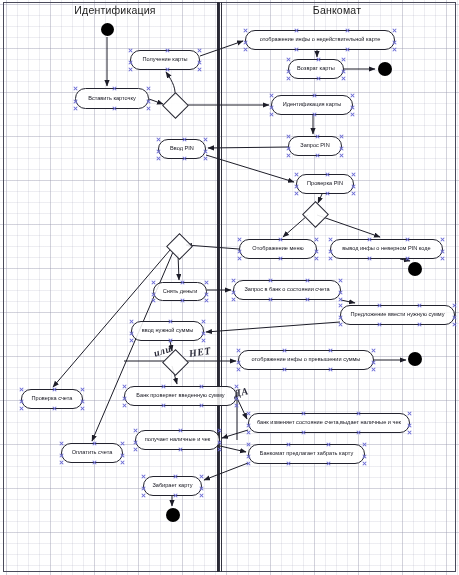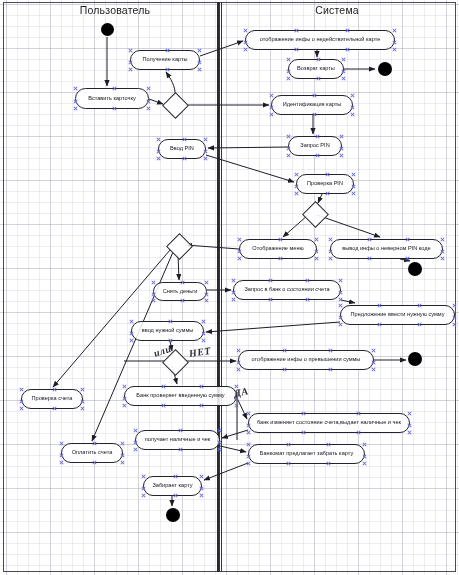--- a/index.html
+++ b/index.html
@@ -158,22 +158,22 @@
 </head>
 <body>
 
 <div id="canvas">
 
   <div id="frame"></div>
 
   <div class="swimlane-divider" style="left:217px;"></div>
   <div class="divider-inner" style="left:219px;"></div>
 
-  <div class="lane-title" style="left:40px; top:4px; width:150px;">Пользователь</div>
-  <div class="lane-title" style="left:262px; top:4px; width:150px;">Система</div>
+  <div class="lane-title" style="left:40px; top:4px; width:150px;">Идентификация</div>
+  <div class="lane-title" style="left:262px; top:4px; width:150px;">Банкомат</div>
 
   <svg class="edges" viewBox="0 0 459 575">
     <defs>
       <marker id="arrow" markerWidth="7" markerHeight="7" refX="6" refY="2.6" orient="auto">
         <path d="M0,0 L6.5,2.6 L0,5.2 Z" fill="#1d1d28"></path>
       </marker>
     </defs>
     <g stroke="#1d1d28" stroke-width="1" fill="none" marker-end="url(#arrow)">
 
       <path d="M107,37 L107,86"></path>

